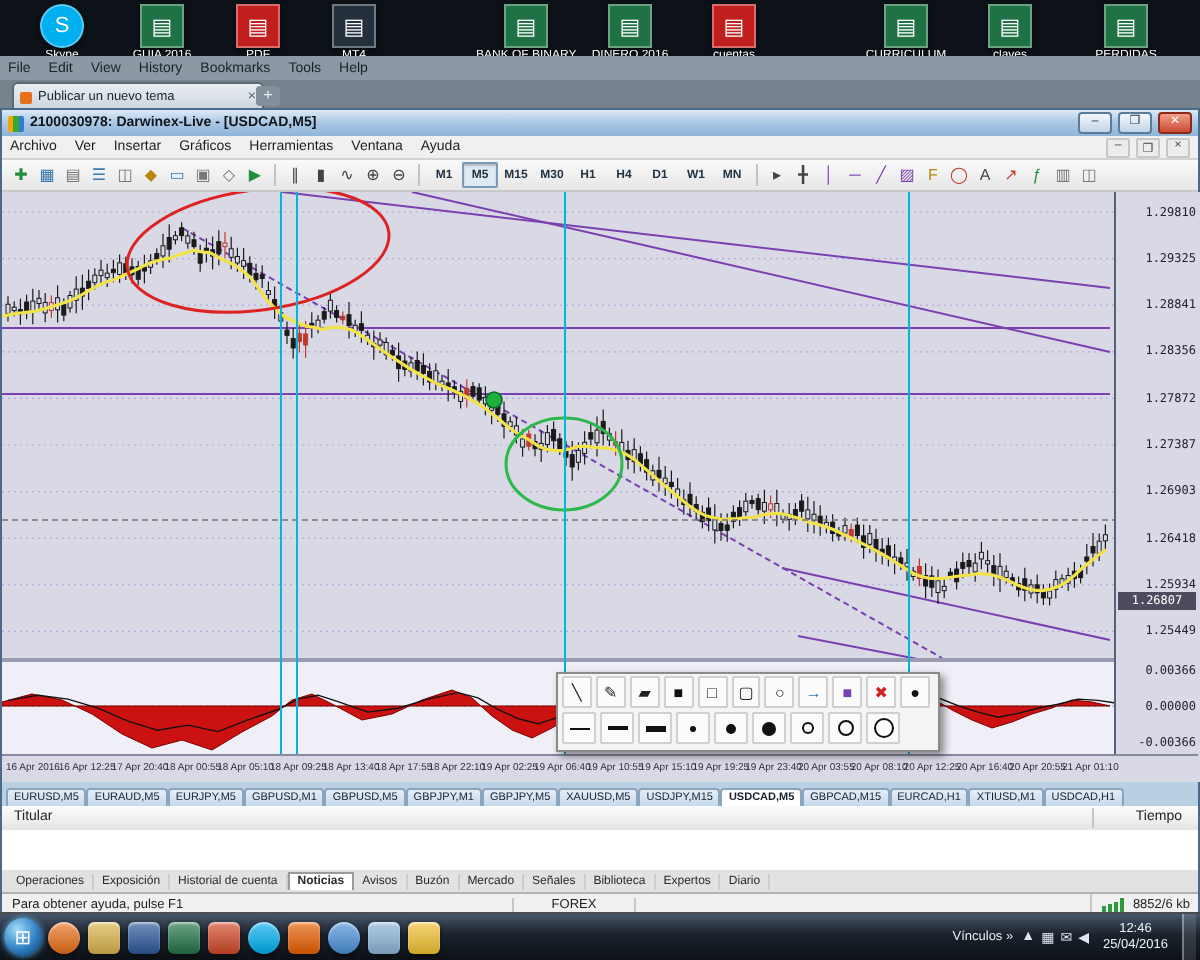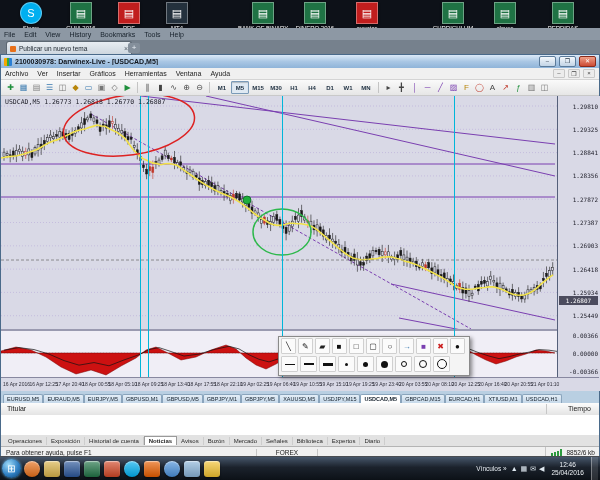--- a/index.html
+++ b/index.html
@@ -610,21 +610,20 @@
             <rect x="547.6000000000018" y="174.6090401346305" width="2" height="6.033825402613729" fill="#d9d9e6" stroke="#1a1a1a" stroke-width="0.5"></rect>
             <line x1="551.7000000000019" y1="166.1942569840597" x2="551.7000000000019" y2="179.5900815405315" stroke="#1a1a1a" stroke-width="0.6"></line>
             <rect x="550.7000000000019" y="171.3673214850845" width="2" height="3.0496955544222146" fill="#d9d9e6" stroke="#1a1a1a" stroke-width="0.5"></rect>
           </g>
           <polyline points="0,62.040000000000006 4,61.32000000000001 8,60.64 12,60.21333333333333 16,59.73333333333333 20,58.666666666666664 24,57.66666666666667 28,56.333333333333336 32,55.00615384615385 36,53.43076923076923 40,51.267692307692315 44,48.91692307692308 48,46.8 52,44.94307692307692 56,43.87230769230769 60,41.95538461538462 64,40.22461538461538 68,38.39538461538462 72,36.3 76,34.78 80,33.760000000000005 84,33.08 88,31.560000000000002 92,30.360000000000003 96,29.080000000000002 100,30 104,30.32 108,32.64 112,34.56 116,36.36 120,39.2 124,42.39 128,47.79 132,53.55 136,57.510000000000005 140,61.56 144,63.6 148,65.35 152,67.15 156,67.65 160,68.69 164,67.74000000000001 168,67.62 172,68.22 176,69.34 180,72.08 184,74.84 188,77.72 192,80.52000000000001 196,83.24 200,85.84 204,88.4 208,90.72 212,92.96 216,95.08000000000001 220,96.92 224,98.53999999999999 228,100.34 232,102.3 236,104.66 240,107.03999999999999 244,110.17999999999999 248,113.16 252,116.6 256,119.50999999999999 260,122.09 264,124.22999999999999 268,126.96 272,128.595 276,129.325 280,129.3 284,128.475 288,127.22 292,127.18499999999999 296,127.67999999999999 300,127.795 304,128.41500000000002 308,129.27 312,131.09 316,133.57999999999998 320,137.06 324,140.38000000000002 328,143.92 332,147.35999999999999 336,150.76 340,154 344,157.23999999999998 348,159.92000000000002 352,161.92000000000002 356,162.94 360,163.78 364,163.44 368,163.3 372,162.85999999999999 376,162.66000000000003 380,161.4 384,160.94 388,160.73999999999998 392,161.26 396,162.48000000000002 400,163.57999999999998 404,165.3 408,166.12 412,167.4 416,168.86 420,170.9 424,172.74 428,174.68 432,176.68 436,178.84 440,181 444,183.35999999999999 448,185.92000000000002 452,188.48 456,190.98 460,192.3 464,193.22000000000003 468,193.32 472,193 476,192.38000000000002 480,191.78 484,191.5 488,190.83999999999997 492,190.92 496,191.66000000000003 500,193.06 504,194.7 508,196.64000000000001 512,198.16 516,199.04000000000002 520,199.32 524,198.68 528,197.3 532,195.02 536,191.93666666666667 540,188.10999999999999 544,184.94 548,181.63 552,178.84333333333333" fill="none" stroke="#f2e24a" stroke-width="1.6"></polyline>
           <line x1="0" y1="164" x2="556" y2="164" stroke="#777" stroke-width="0.8" stroke-dasharray="3,2"></line>
           <ellipse cx="128" cy="29" rx="66" ry="30" fill="none" stroke="#dd2222" stroke-width="1.5" transform="rotate(-8 128 29)"></ellipse>
           <ellipse cx="281" cy="136" rx="29" ry="23" fill="none" stroke="#2db84b" stroke-width="1.5" transform="rotate(0 281 136)"></ellipse>
           <circle cx="246" cy="104" r="4" fill="#1faf3c" stroke="#0a6a22" stroke-width="0.8"></circle>
         </svg></div>
-    <div id="ohlc">USDCAD,M5 1.26773 1.26818 1.26770 1.26807</div>
     <div id="sep1"></div>
     <div id="indwin"><svg width="556" height="46" viewBox="0 0 556 46">
           <line x1="0" y1="22" x2="556" y2="22" stroke="#9a9ab4" stroke-width="0.6" stroke-dasharray="1,2"></line>
           <path d="M0,22 L0,20 L15,16 L30,19 L45,26 L60,36 L75,43 L90,39 L105,44 L120,35 L135,27 L145,19 L155,16 L165,21 L180,29 L195,26 L210,19 L225,14 L235,18 L245,27 L255,34 L265,38 L275,33 L285,27 L295,20 L305,16 L315,19 L325,25 L335,30 L345,34 L355,31 L365,25 L375,20 L385,17 L395,20 L405,26 L415,31 L425,35 L435,31 L445,26 L455,21 L465,18 L475,24 L485,29 L495,33 L505,30 L515,26 L525,23 L535,19 L545,20 L554,22 L554,22 Z" fill="#cc1111" stroke="#7a0000" stroke-width="0.5"></path>
           <polyline points="3,19.2 18,16.6 33,18.55 48,23.1 63,29.6 78,34.15 93,31.549999999999997 108,34.8 123,28.950000000000003 138,23.75 148,18.55 158,16.6 168,19.85 183,25.05 198,23.1 213,18.55 228,15.3 238,17.9 248,23.75 258,28.3 268,30.9 278,27.65 288,23.75 298,19.2 308,16.6 318,18.55 328,22.45 338,25.7 348,28.3 358,26.35 368,22.45 378,19.2 388,17.25 398,19.2 408,23.1 418,26.35 428,28.950000000000003 438,26.35 448,23.1 458,19.85 468,17.9 478,21.8 488,25.05 498,27.65 508,25.7 518,23.1 528,21.15 538,18.55 548,19.2 557,20.5" fill="none" stroke="#111" stroke-width="0.7"></polyline>
         </svg></div>
     <div id="scalecol">
         <div class="plbl" style="top: 6.5px;">1.29810</div>
         <div class="plbl" style="top: 29.8px;">1.29325</div>
         <div class="plbl" style="top: 53.1px;">1.28841</div>

